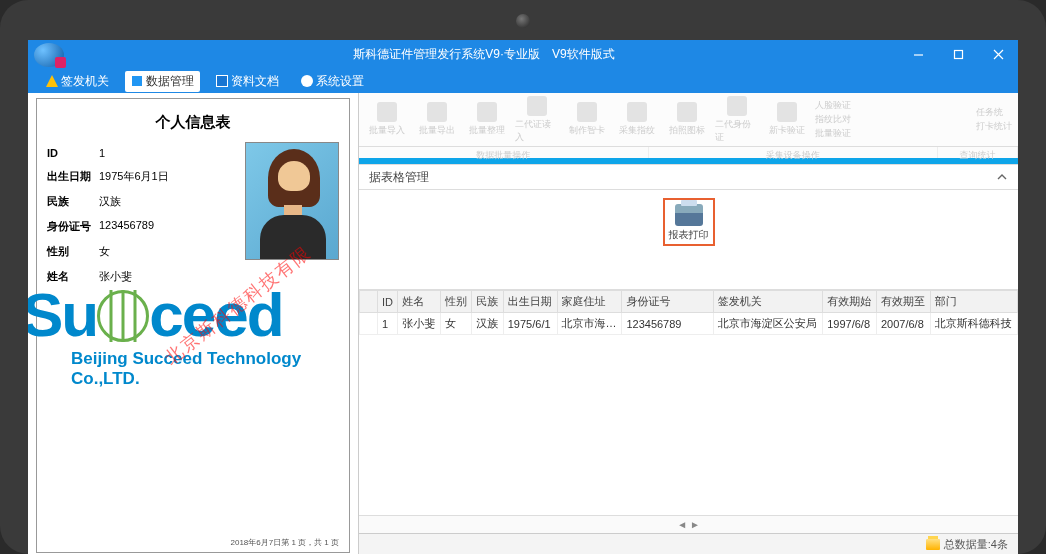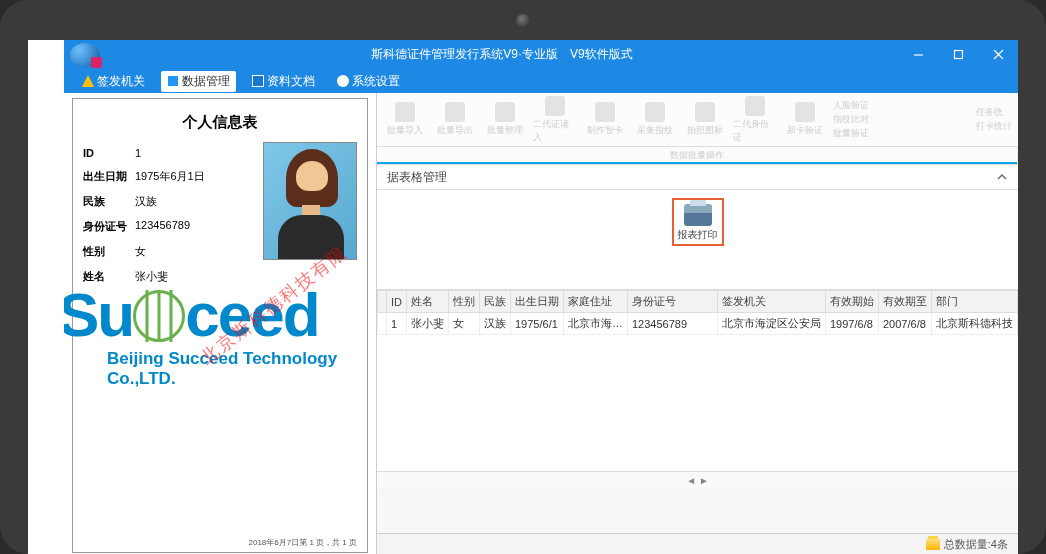--- a/index.html
+++ b/index.html
@@ -1,21 +1,21 @@
 <!DOCTYPE html>
 <html><head>
 <meta charset="utf-8">
 <style>
   * { box-sizing: border-box; margin: 0; padding: 0; }
   body { font-family: "Microsoft YaHei", Arial, sans-serif; font-size: 12px; background: #2a2a2a; width: 1046px; height: 554px; overflow: hidden; position: relative; }
   
   
   .tablet { position: absolute; top: 0; left: 0; right: 0; bottom: 0; background: #3a3a3a; border-radius: 28px; padding: 40px 28px 0 28px; }
   .cam { position: absolute; top: 14px; left: 50%; transform: translateX(-50%); width: 14px; height: 14px; border-radius: 50%; background: radial-gradient(circle at 40% 35%, #777, #222); }
-  .screen { width: 100%; height: 100%; background: #fff; position: relative; overflow: hidden; padding-left: 36px; }
+  .screen { width: 100%; height: 100%; background: #fff; position: relative; overflow: hidden; }
 
   
   .titlebar { height: 29px; background: #1e88e5; color: #fff; display: flex; align-items: center; font-size: 12px; }
   .titlebar .logo { width: 30px; height: 24px; margin: 0 6px; background: radial-gradient(circle at 30% 30%, #6ec1ff, #0b5aa6); border-radius: 50%; position: relative; }
   .titlebar .logo::after { content: ""; position: absolute; right: -2px; bottom: -1px; width: 11px; height: 11px; background: #d26; border-radius: 2px; }
   .titlebar .title { flex: 1; text-align: center; }
   .winbtns { display: flex; height: 100%; }
   .winbtn { width: 40px; display: flex; align-items: center; justify-content: center; cursor: pointer; }
   .winbtn svg { stroke: #fff; stroke-width: 1.2; fill: none; }
 
@@ -54,41 +54,41 @@
   .wm-sub { position: absolute; top: 256px; left: 2px; font-size: 17px; font-weight: bold; color: #0088cc; font-family: Arial; margin-left: 41px; }
   .wm-diag { position: absolute; top: 200px; left: 120px; color: rgba(255,0,0,.55); font-size: 18px; transform: rotate(-38deg); letter-spacing: 2px; white-space: nowrap; }
   .doc-footer { position: absolute; bottom: 4px; left: 10px; right: 10px; display: flex; justify-content: flex-end; font-size: 8px; color: #555; }
 
   
   .rightpane { flex: 1; display: flex; flex-direction: column; background: #f7f7f7; position: relative; }
   .ribbon { height: 54px; border-bottom: 1px solid #ddd; background: #fcfcfc; display: flex; align-items: center; padding: 0 6px; gap: 6px; overflow: hidden; }
   .rbtn { display: flex; flex-direction: column; align-items: center; justify-content: center; width: 44px; height: 48px; color: #ccc; font-size: 9px; gap: 2px; }
   .rbtn .rico { width: 20px; height: 20px; background: #e3e3e3; border-radius: 3px; }
   .rbox { display:flex; flex-direction:column; gap:1px; font-size:9px; color:#ccc; }
-  .ribbon-groups { height: 17px; border-bottom: 2px solid #0ea5e9; background: #fcfcfc; display:flex; font-size: 9px; color:#ccc;flex-direction:column; }
+  .ribbon-groups { height: 17px; border-bottom: 6px solid #0ea5e9; background: #fcfcfc; display:flex; font-size: 9px; color:#ccc; }
   .rgroup { flex:1; text-align:center; border-right:1px solid #eee; line-height:16px; }
 
   .section-head { height: 26px; background: #fff; border: 1px solid #ddd; border-left: none; border-right: none; display: flex; align-items: center; padding: 0 10px; font-size: 12px; color: #444; justify-content: space-between; }
   .chev { width: 12px; height: 12px; cursor: pointer; }
 
   .printzone { flex: 0 0 100px; background: #fff; display: flex; align-items: flex-start; justify-content: center; padding-top: 8px; border-bottom: 1px solid #ddd; }
   .printbtn { width: 52px; border: 2px solid #e86030; padding: 4px 2px 2px; text-align: center; font-size: 10px; color: #444; cursor: pointer; background:#fff; }
   .printbtn .pico { width: 28px; height: 22px; margin: 0 auto 2px; background: linear-gradient(#8ab 40%, #579 40%); border-radius: 3px; position:relative; }
   .printbtn .pico::after{content:"";position:absolute;top:-4px;left:6px;width:16px;height:6px;background:#cde;border-radius:1px;}
 
   .gridzone { flex: 1; background: #fff; display: flex; flex-direction: column; overflow: hidden; }
   table { border-collapse: collapse; width: 100%; font-size: 11px; }
   th { background: #f2f2f2; border: 1px solid #ddd; padding: 3px 4px; text-align: left; font-weight: normal; color: #444; white-space: nowrap; }
   td { border: 1px solid #eee; padding: 3px 4px; white-space: nowrap; color: #333; }
   tbody tr:first-child td { background: #fff; }
   .rowhdr { width: 18px; background: #f2f2f2; }
   
   .pager { height: 18px; border-top: 1px solid #ddd; background: #fafafa; display:flex; align-items:center; justify-content:center; color:#888; font-size:10px; }
 
-  .statusbar { height: 21px; border-top: 1px solid #ccc; background: #f4f4f4; display: flex; align-items: center; justify-content: flex-end; padding: 0 10px; font-size: 11px; gap: 4px; color: #555; margin-top: 44px; }
+  .statusbar { height: 21px; border-top: 1px solid #ccc; background: #f4f4f4; display: flex; align-items: center; justify-content: flex-end; padding: 0 10px; font-size: 11px; gap: 4px; color: #555; }
   .stat-ico { width: 14px; height: 11px; background: linear-gradient(#ffe082, #ffb300); border-radius: 1px; position: relative; }
   .stat-ico::after { content:""; position:absolute; left:2px; top:-3px; width:10px; height:3px; background:#ffd54f; }
 </style>
 </head>
 <body>
 
 <div class="tablet">
   <div class="cam"></div>
   <div class="screen">
 

